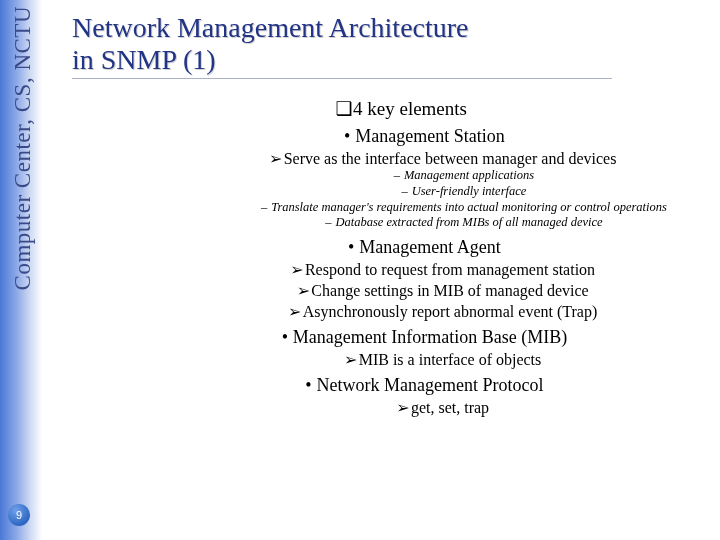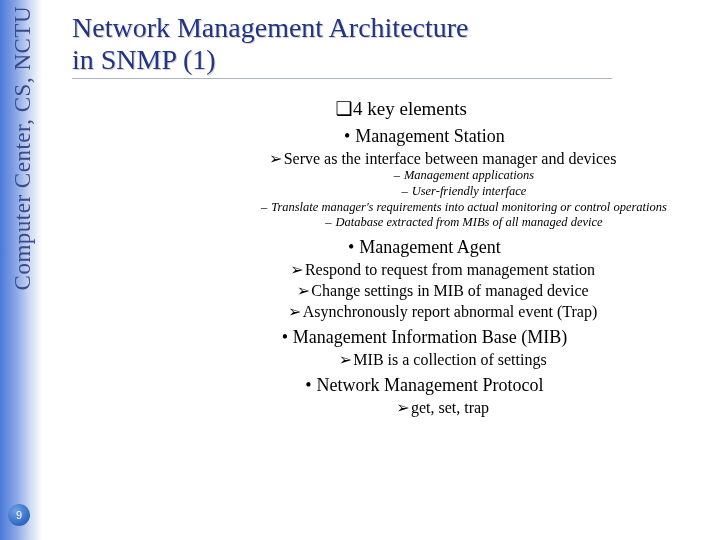--- a/index.html
+++ b/index.html
@@ -115,21 +115,21 @@
       <div class="lvl2">
         <span class="mark">•</span><span>Management Agent</span>
       </div>
       <div class="lvl3"><span class="mark">➢</span><span>Respond to request from management station</span></div>
       <div class="lvl3"><span class="mark">➢</span><span>Change settings in MIB of managed device</span></div>
       <div class="lvl3"><span class="mark">➢</span><span>Asynchronously report abnormal event (Trap)</span></div>
 
       <div class="lvl2">
         <span class="mark">•</span><span>Management Information Base (MIB)</span>
       </div>
-      <div class="lvl3"><span class="mark">➢</span><span>MIB is a collection of settings</span></div>
+      <div class="lvl3"><span class="mark">➢</span><span>MIB is a interface of objects</span></div>
 
       <div class="lvl2">
         <span class="mark">•</span><span>Network Management Protocol</span>
       </div>
       <div class="lvl3"><span class="mark">➢</span><span>get, set, trap</span></div>
 
     </div>
   </div>
 </div>
 

